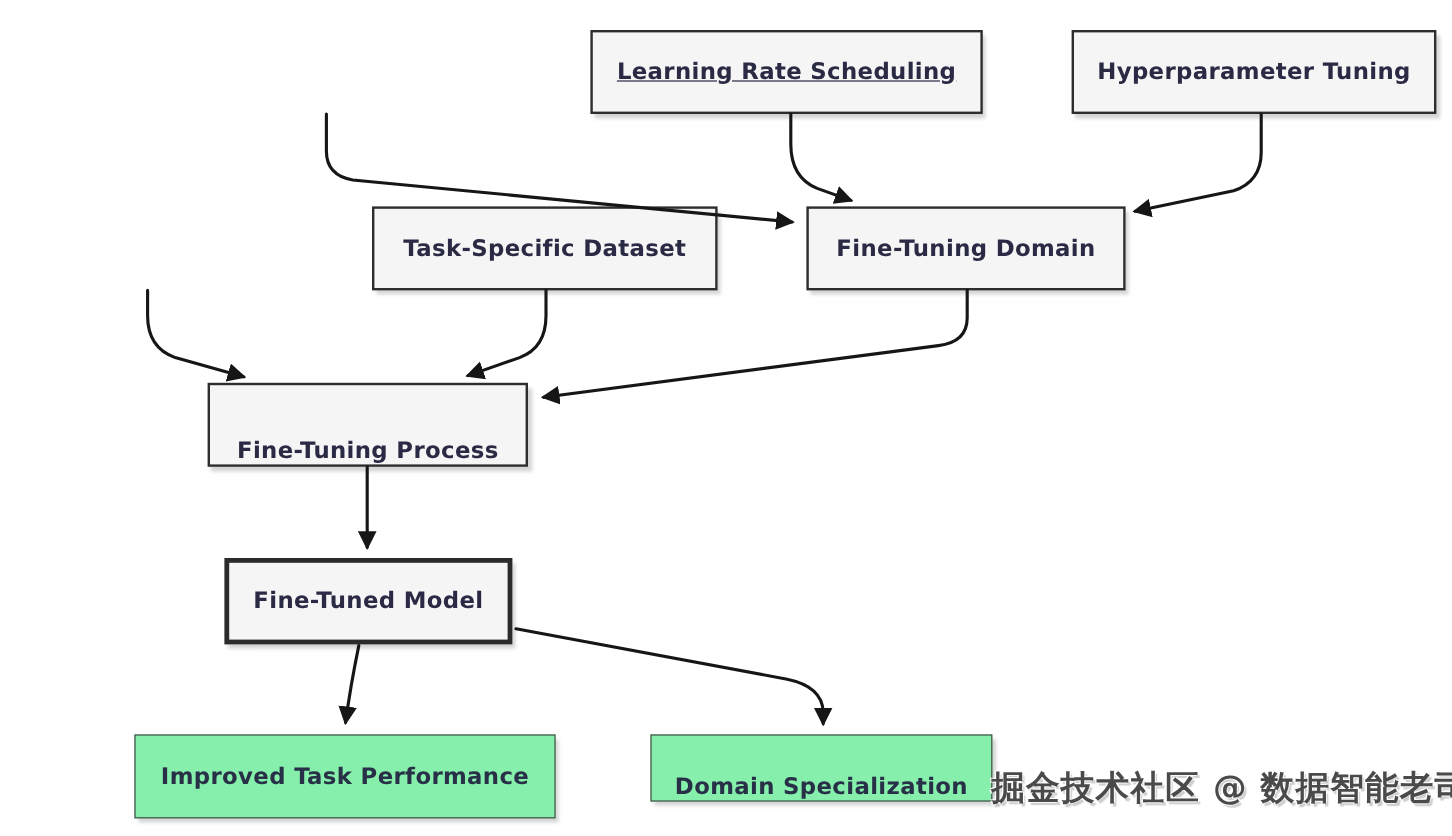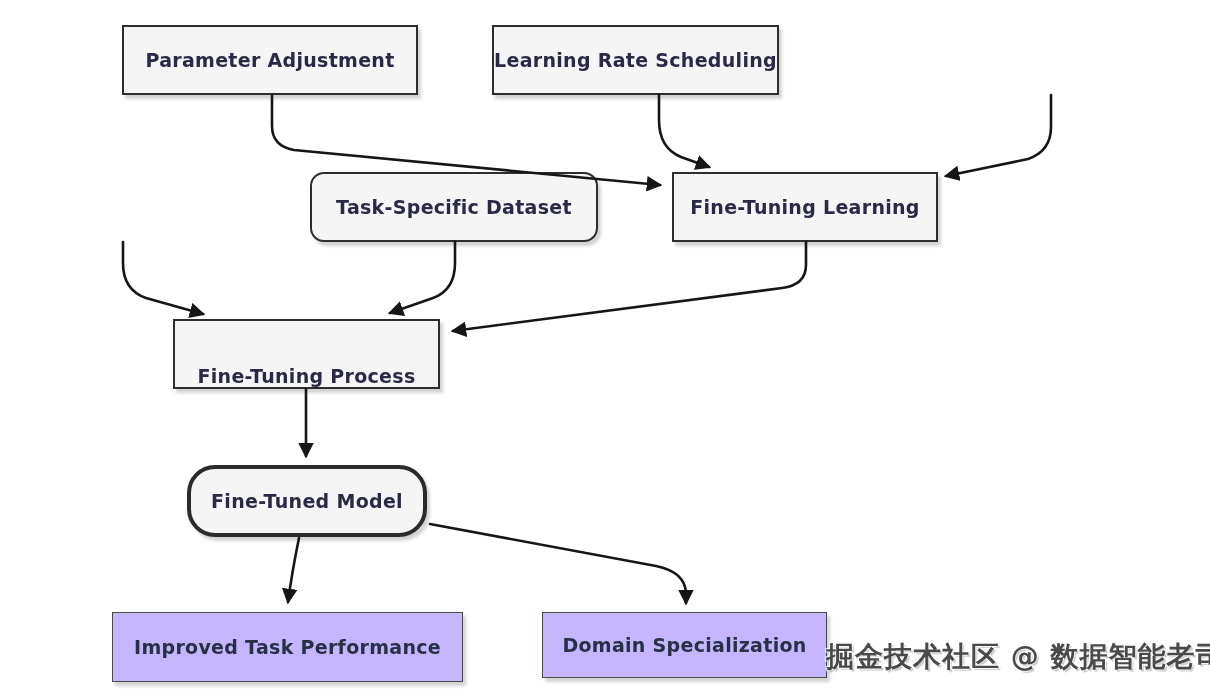--- a/index.html
+++ b/index.html
@@ -31,24 +31,23 @@
     color: #2a2a44;
     font-weight: bold;
     font-size: 19px;
     letter-spacing: 0.3px;
     text-align: center;
     white-space: nowrap;
   }
   .node.emphasis {
     border-width: 4.5px;
     border-color: #2b2b2b;
-    border-radius: 28px;
   }
   .node.outcome {
-    background: #c4b5fd;
+    background: #86efac;
     border: 1.5px solid #454d45;
     color: #273046;
   }
   .watermark {
     position: absolute;
     z-index: 3;
     left: 826px;
     top: 638px;
     font-size: 28px;
     font-weight: bold;
@@ -59,51 +58,51 @@
                   1px -1px 0 rgba(255,255,255,0.85),
                  -1px  1px 0 rgba(255,255,255,0.85),
                   2px  2px 1px rgba(0,0,0,0.2);
   }
 </style>
 </head>
 <body>
 
 <div class="canvas">
 
-  <div class="node" style="left:122px; top:25px; width:296px; height:70px;">
-    <span>Parameter Adjustment</span>
-  </div>
 
-  <div class="node" style="left:492px; top:25px; width:287px; height:70px;">
+  <div class="node" style="left:492px; top:25px; width:327px; height:70px;text-decoration:underline;">
     <span>Learning Rate Scheduling</span>
   </div>
 
+  <div class="node" style="left:893px; top:25px; width:304px; height:70px;">
+    <span>Hyperparameter Tuning</span>
+  </div>
 
 
-  <div class="node" style="left:310px; top:172px; width:288px; height:70px;border-radius:14px;">
+  <div class="node" style="left:310px; top:172px; width:288px; height:70px;">
     <span>Task-Specific Dataset</span>
   </div>
 
   <div class="node" style="left:672px; top:172px; width:266px; height:70px;">
-    <span>Fine-Tuning Learning</span>
+    <span>Fine-Tuning Domain</span>
   </div>
 
   <div class="node" style="left:173px; top:319px; width:267px; height:70px;align-items:flex-end;">
     <span>Fine-Tuning Process</span>
   </div>
 
   <div class="node emphasis" style="left:187px; top:465px; width:240px; height:72px;">
     <span>Fine-Tuned Model</span>
   </div>
 
   <div class="node outcome" style="left:112px; top:612px; width:351px; height:70px;">
     <span>Improved Task Performance</span>
   </div>
 
-  <div class="node outcome" style="left:542px; top:612px; width:285px; height:66px;">
+  <div class="node outcome" style="left:542px; top:612px; width:285px; height:56px;align-items:flex-end;">
     <span>Domain Specialization</span>
   </div>
 
   <svg class="edges" viewBox="0 0 1210 697" xmlns="http://www.w3.org/2000/svg">
     <defs>
       <marker id="arrow" viewBox="0 0 10 10" refX="8.5" refY="5" markerWidth="6" markerHeight="6" orient="auto-start-reverse">
         <path d="M0,0 L10,5 L0,10 z" fill="#161616"></path>
       </marker>
     </defs>
     <g fill="none" stroke="#161616" stroke-width="2.6" stroke-linecap="round">

